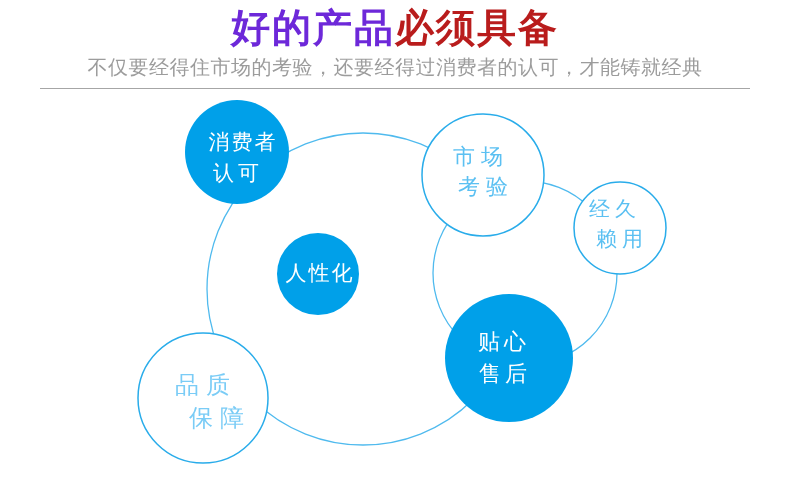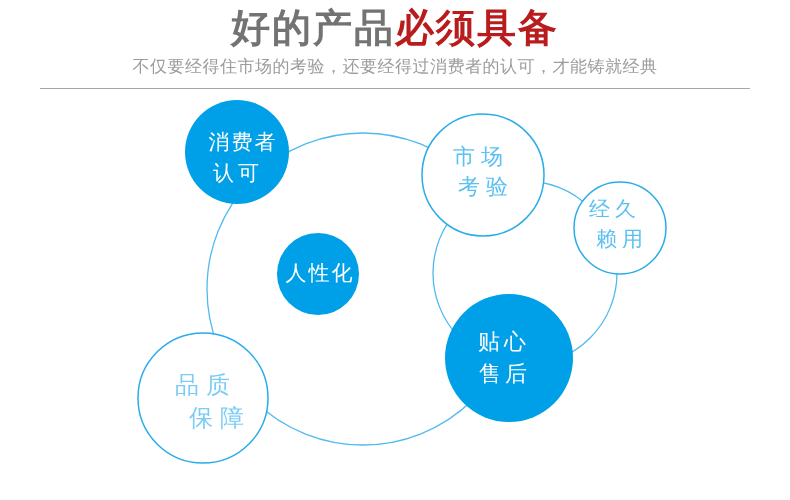--- a/index.html
+++ b/index.html
@@ -24,25 +24,25 @@
     z-index: 2;
   }
   .title {
     margin-top: 4px;
     font-size: 39px;
     font-weight: bold;
     letter-spacing: 2px;
     line-height: 48px;
     white-space: nowrap;
   }
-  .title .gray { color: #737373; }
+  .title .gray { color: #6d28d9; }
   .title .blue { color: #b91c1c; }
   .subtitle {
     margin-top: 4px;
-    font-size: 17px;
+    font-size: 20px;
     color: #9C9C9C;
     letter-spacing: 0.5px;
     line-height: 22px;
     white-space: nowrap;
   }
   .divider {
     position: absolute;
     left: 40px;
     top: 88px;
     width: 710px;

